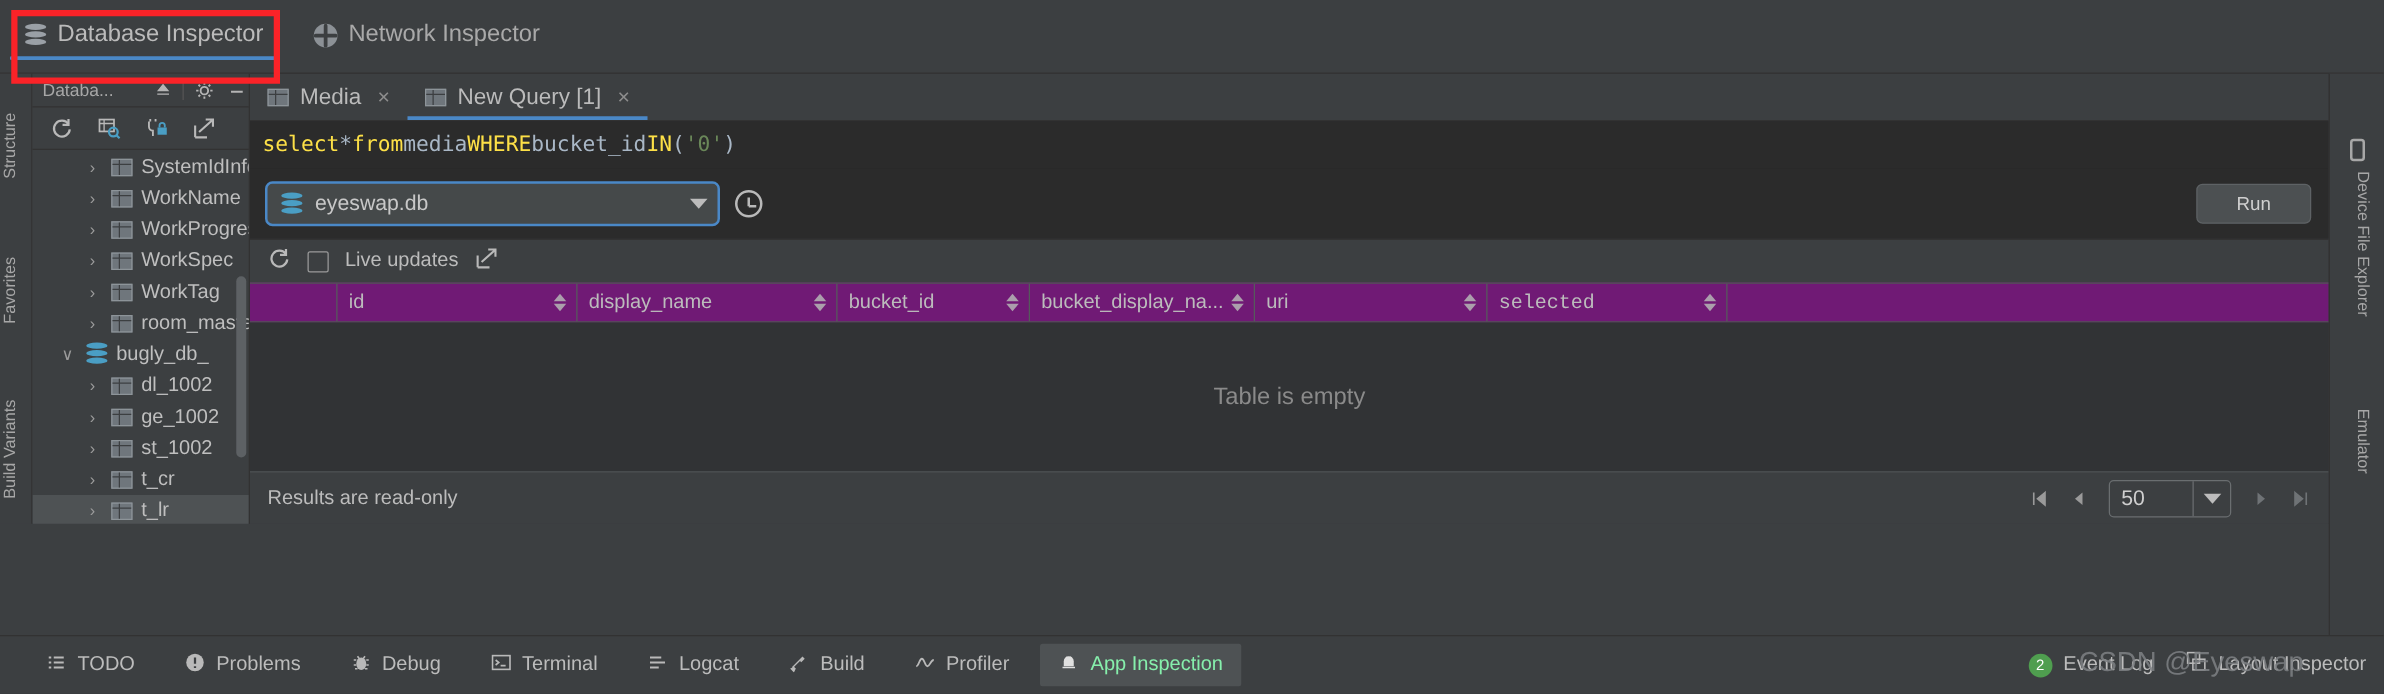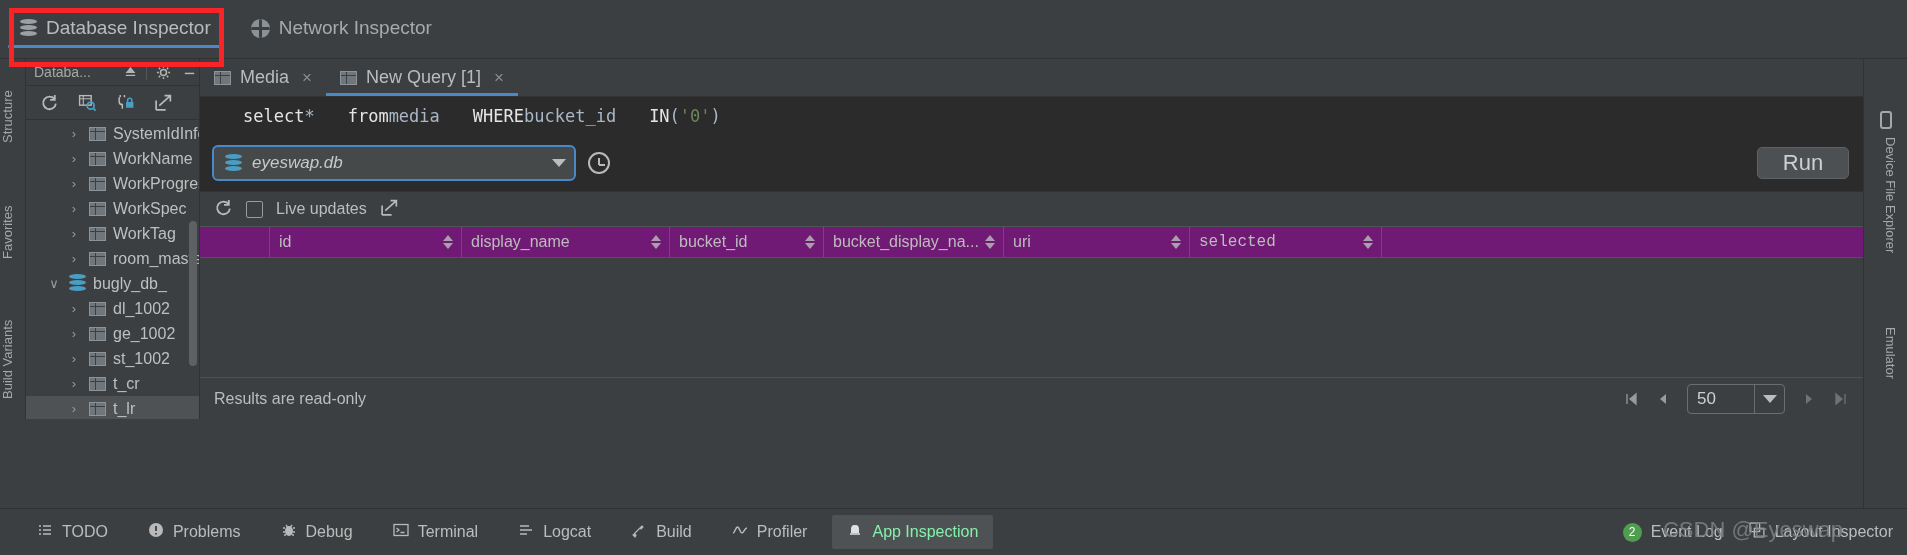--- a/index.html
+++ b/index.html
@@ -132,46 +132,46 @@
   }
   .ftab .fu { position: absolute; left: 0; right: 0; bottom: 0; height: 3px; background: #4a88c7; }
   .ftab .x { color: #8d8d8d; font-size: 17px; margin-left: 4px; }
 
   .sql-line {
     height: 38px; display:flex; align-items:center;
     padding-left: 10px; font-size: 17px;
     font-family: "DejaVu Sans Mono", monospace;
     background: #2b2b2b;
   }
-  .kw  { color: #e5e5e5; margin-left: 33px; }
+  .kw  { color: #fde047; }
   .id  { color: #a9b7c6; }
   .str { color: #6a8759; }
 
   .run-row {
     height: 56px; display:flex; align-items:center; padding: 0 14px 0 12px;
     background: #2b2b2b; gap: 12px;
   }
   .db-select {
     width: 364px; height: 36px; background: #45494a;
     border: 2px solid #4a88c7; border-radius: 6px;
     display: flex; align-items: center; padding: 0 8px 0 11px; gap: 10px;
     font-size: 17px; color: #c8c8c8;
   }
-  .db-select .cap { flex: 1; font-style: italic; }
+  .db-select .cap { flex: 1; }
   .caret { width: 0; height: 0; border-left: 7px solid transparent; border-right: 7px solid transparent; border-top: 8px solid #bcbcbc; }
   .clock {
     width: 22px; height: 22px; border: 2px solid #b9b9b9; border-radius: 50%;
     position: relative;
   }
   .clock::before { content:""; position:absolute; left:8px; top:4px; width:2px; height:7px; background:#b9b9b9; }
   .clock::after  { content:""; position:absolute; left:9px; top:10px; width:6px; height:2px; background:#b9b9b9; }
   .spacer { flex: 1; }
   .run-btn {
     width: 92px; height: 32px; background: #4c5052; border: 1px solid #5e6265;
-    border-radius: 5px; color: #cfcfcf; font-size: 22px;
+    border-radius: 5px; color: #cfcfcf; font-size: 15px;
     display:flex; align-items:center; justify-content:center;
   }
 
   .results {
     position: absolute; left: 0; right: 0; top: 132px; bottom: 0;
     background: #3c3f41; border-top: 1px solid #323232;
   }
   .live-row {
     height: 34px; display:flex; align-items:center; gap: 13px; padding-left: 14px;
     font-size: 16px; color: #bcbcbc;
@@ -506,20 +506,23 @@
           </div>
           <div class="col" style="width: 186px; margin-top: 32px;">
             <span class="nm">num</span>
             <span class="sorter">
               <b class="up"></b>
               <b class="dn"></b>
             </span>
           </div>
         </div>
 
+      <div class="empty-area">
+        <span>Table is empty</span>
+      </div>
 
       <div class="foot">
         <span>Results are read-only</span>
         <span class="spacer"></span>
         <div class="pager">
           <span class="pgbtn">
             <svg width="16" height="16" viewBox="0 0 16 16">
                 <path d="M4 3v10M13 3l-6 5 6 5z" fill="#9a9a9a" stroke="#9a9a9a" stroke-width="1.3"></path>
               </svg>
           </span>

